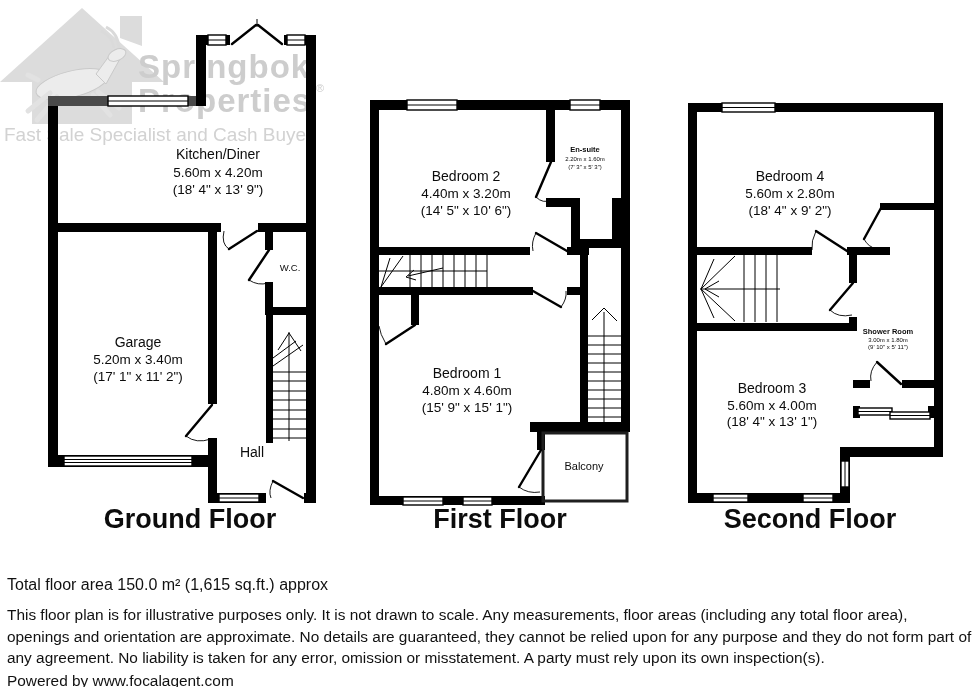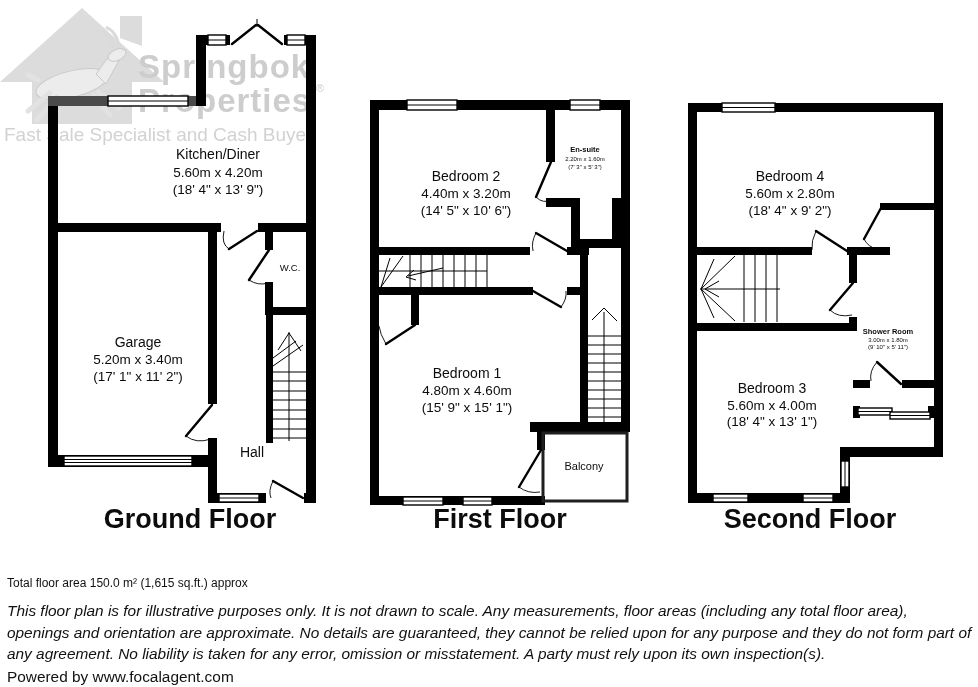--- a/index.html
+++ b/index.html
@@ -21,22 +21,22 @@
   .rdims{font-size:13.5px;text-anchor:middle;}
   .tiny-b{font-size:7.5px;font-weight:bold;text-anchor:middle;}
   .tiny{font-size:6px;text-anchor:middle;}
   .small{font-size:9.5px;text-anchor:middle;}
   .mid{font-size:11px;text-anchor:middle;}
   .ftitle{font-size:27px;font-weight:bold;text-anchor:middle;}
   .brand{font-size:33px;font-weight:bold;fill:#cdcdcd;letter-spacing:1px;}
   .reg{font-size:11px;fill:#cdcdcd;}
   .tagline{font-size:19px;fill:#d2d2d2;}
   #footer{position:absolute;left:7px;top:576px;width:966px;z-index:3;color:#111;}
-  #footer .total{font-size:12px;margin:0 0 10px 0;}
-  #footer .disc{font-size:15.4px;line-height:21.5px;margin:0;font-style:italic;}
+  #footer .total{font-size:16px;margin:0 0 10px 0;}
+  #footer .disc{font-size:15.4px;line-height:21.5px;margin:0;}
   #footer .pow{font-size:15.4px;margin:3px 0 0 0;}
 </style>
 </head>
 <body>
 
 <div id="page">
 
   <svg id="watermark" width="360" height="160" viewBox="0 0 360 160">
     <g fill="#dcdcdc">
       <polygon points="120,16 142,16 142,46 120,38"></polygon>

